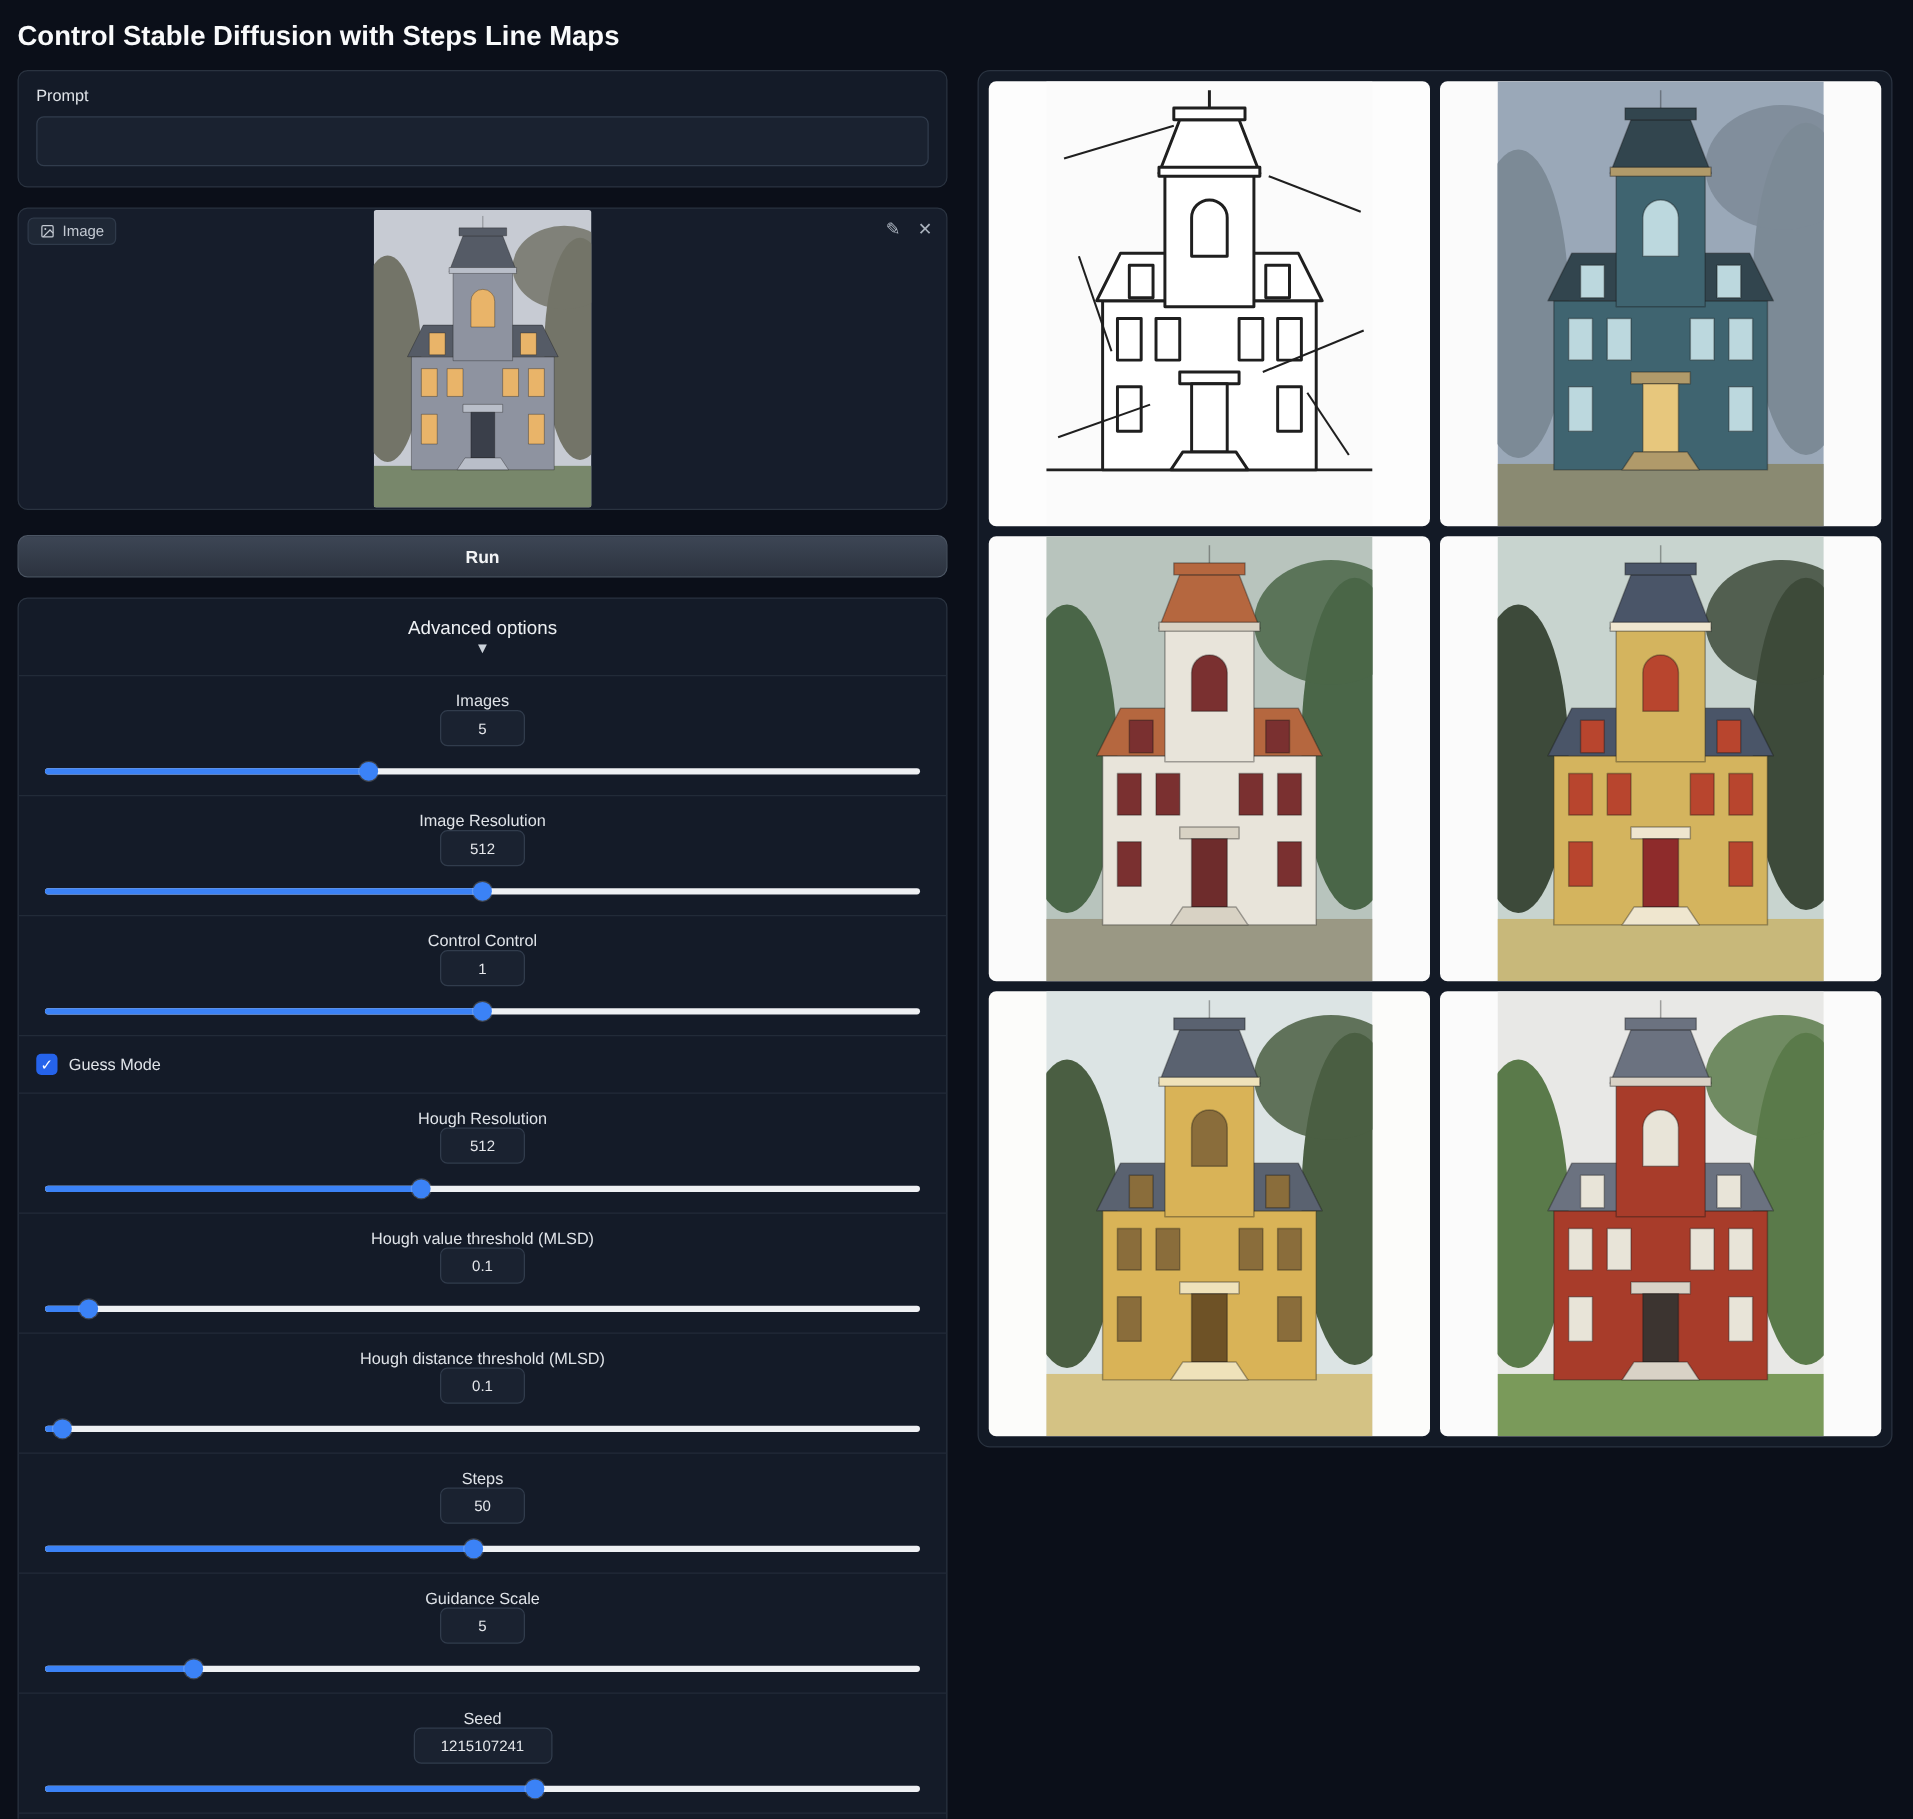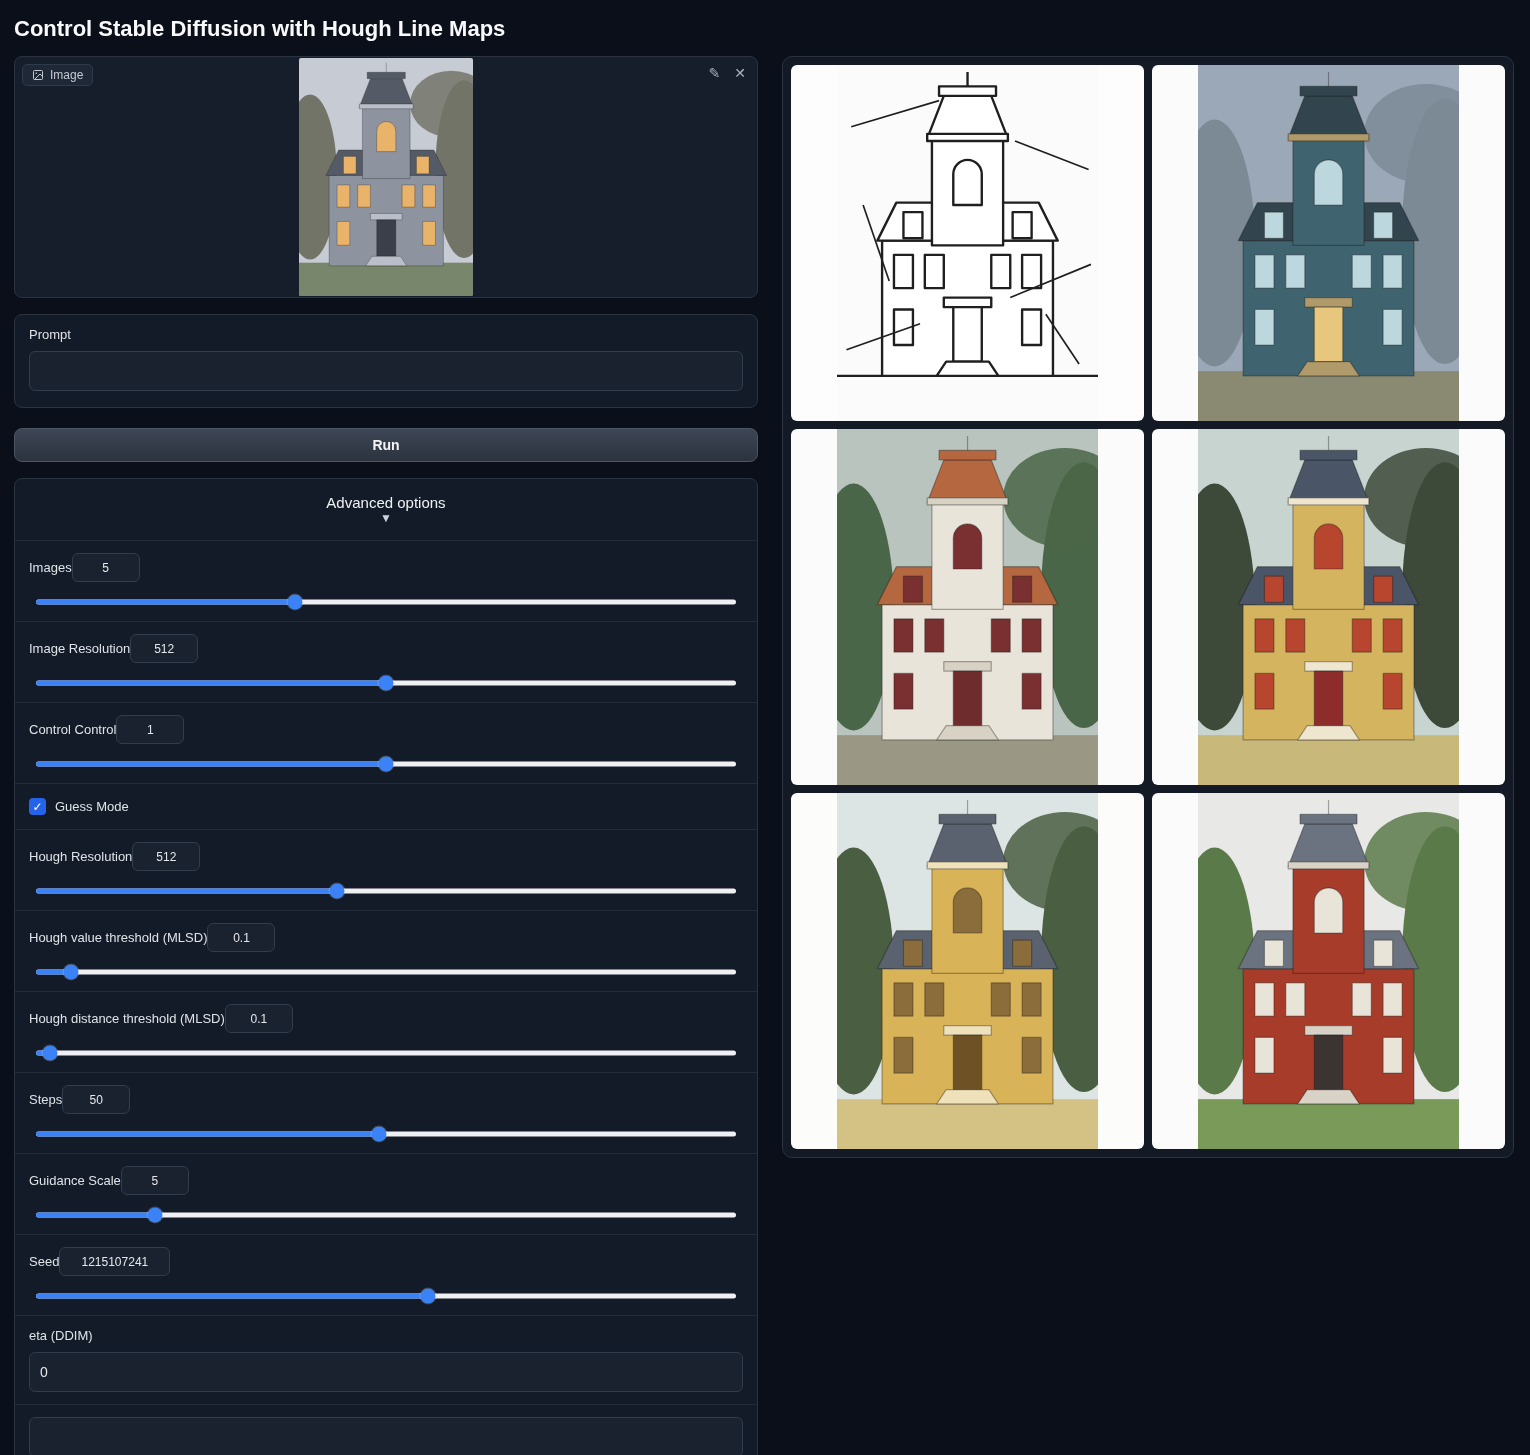--- a/index.html
+++ b/index.html
@@ -52,21 +52,21 @@
   }
 
   .advanced-panel { padding:0; overflow:hidden; }
   .acc-header {
     display:flex; justify-content:space-between; align-items:center;
     padding:15px 16px; cursor:pointer; font-size:15px; color:#eef1f4;flex-direction:column;
   }
   .acc-arrow { font-size:12px; color:#cbd2da; }
 
   .ctrl { padding:12px 14px; border-top:1px solid #222b38; }
-  .ctrl-head { display:flex; align-items:center; margin-bottom:12px; }
+  .ctrl-head { display:flex; justify-content:space-between; align-items:center; margin-bottom:12px;flex-direction:column; }
   .ctrl-label { font-size:13px; color:#dfe3e8; }
   .num-input {
     background:#1a2230; border:1px solid #313c4c; border-radius:6px;
     color:#e5e7eb; font-size:12px; height:25px; text-align:center;
     font-family:"Liberation Sans", sans-serif; outline:none;
   }
   .slider { position:relative; height:15px; margin:0 7px; }
   .slider-track {
     position:absolute; left:0; right:0; top:50%; transform:translateY(-50%);
     height:5px; background:#eef0f3; border-radius:3px;
@@ -97,24 +97,29 @@
   .gallery-item {
     border-radius:6px; overflow:hidden; display:flex;
     align-items:center; justify-content:center; cursor:pointer;
   }
   .gallery-img { height:100%; aspect-ratio:220/300; }
   .gallery-img svg { width:100%; height:100%; display:block; }
 </style>
 </head>
 <body>
 
-<h1 class="page-title">Control Stable Diffusion with Hough Line Maps</h1>
+<h1 class="page-title">Control Stable Diffusion with Steps Line Maps</h1>
 
 <div class="app">
   <div class="col-left">
+
+    <div class="panel prompt-panel">
+      <label class="field-label">Prompt</label>
+      <input class="text-input" type="text" value="" style="">
+    </div>
 
     <div class="panel image-panel">
       <span class="img-badge">
         <svg viewBox="0 0 24 24" width="12" height="12">
           <rect x="3" y="3" width="18" height="18" rx="2" fill="none" stroke="currentColor" stroke-width="2"></rect>
           <circle cx="8.5" cy="8.5" r="1.6" fill="currentColor"></circle>
           <path d="M21 15l-5-5L5 21" fill="none" stroke="currentColor" stroke-width="2"></path>
         </svg>
         <span>Image</span>
       </span>
@@ -147,25 +152,20 @@
               <rect x="48" y="206" width="16" height="30" fill="#e9b469"></rect>
               <rect x="156" y="206" width="16" height="30" fill="#e9b469"></rect>
               <rect x="90" y="196" width="40" height="8" fill="#b9bec9"></rect>
               <rect x="98" y="204" width="24" height="46" fill="#3a3f4a"></rect>
               <polygon points="92,250 128,250 136,262 84,262" fill="#b9bec9"></polygon>
             </g>
           </svg>
         </div>
     </div>
 
-    <div class="panel prompt-panel">
-      <label class="field-label">Prompt</label>
-      <input class="text-input" type="text" value="" style="">
-    </div>
-
     <button class="run-btn">Run</button>
 
     <div class="panel advanced-panel">
       <div class="acc-header">
         <span>Advanced options</span>
         <span class="acc-arrow">▼</span>
       </div>
       <div>
           <div class="ctrl">
             <div class="ctrl-head">

